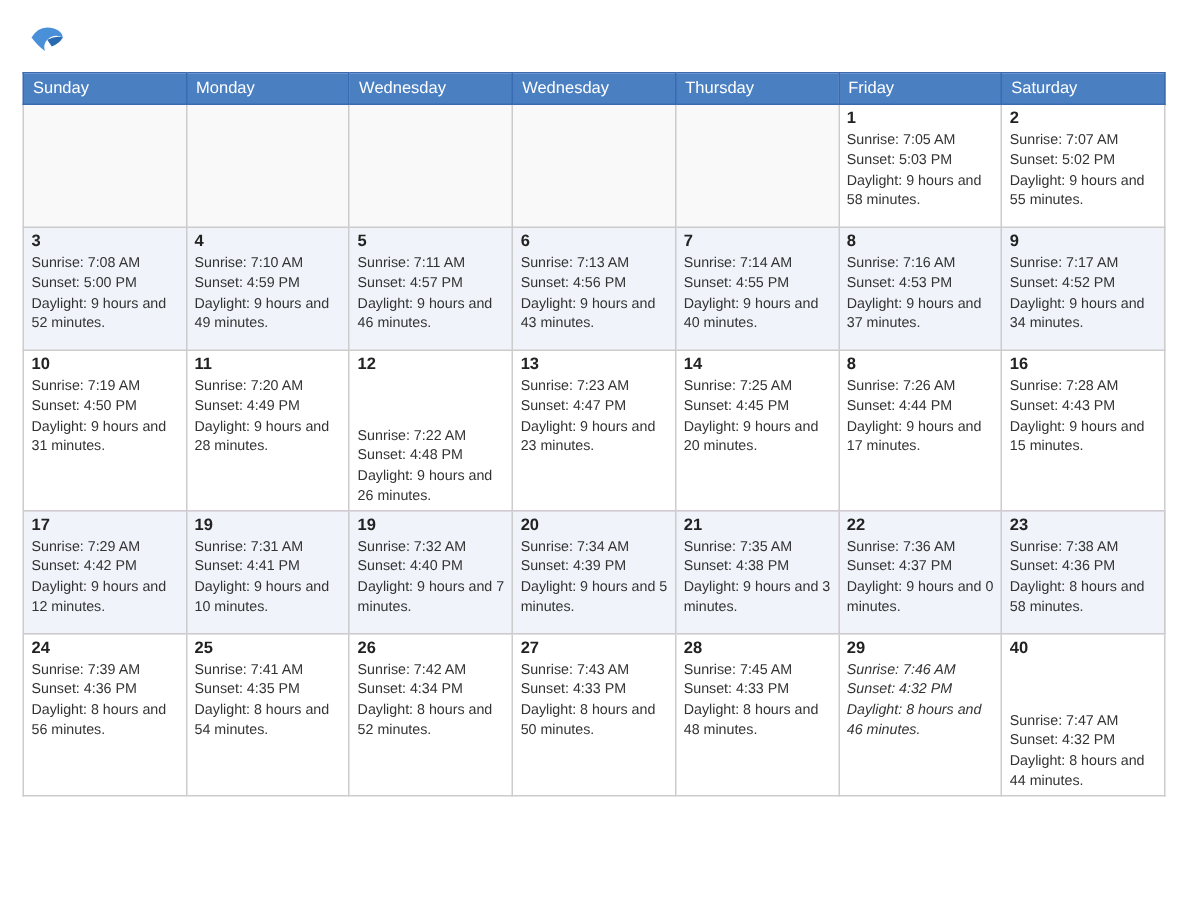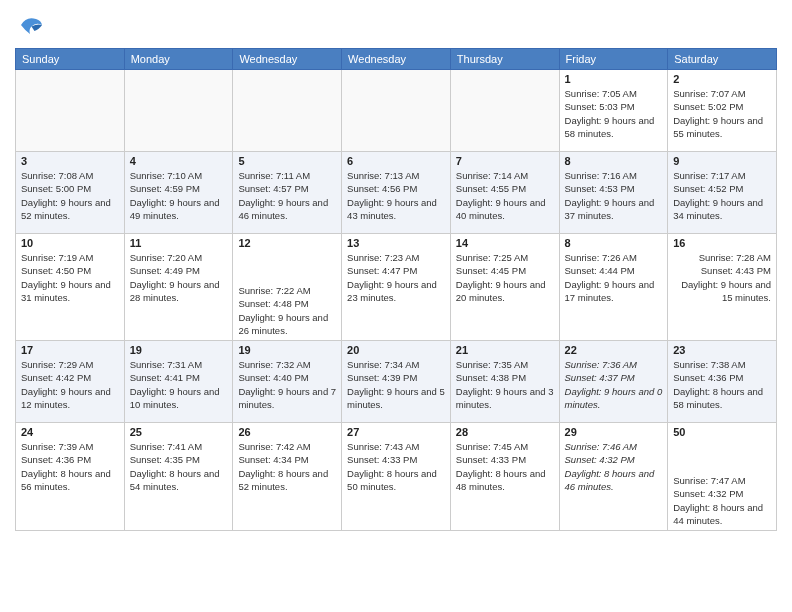--- a/index.html
+++ b/index.html
@@ -221,21 +221,21 @@
 Daylight: 9 hours and 20 minutes.</div>
           </td>
           <td>
             <span class="day-num">8</span>
             <div class="day-info" style="white-space: pre-line;">Sunrise: 7:26 AM
 Sunset: 4:44 PM
 Daylight: 9 hours and 17 minutes.</div>
           </td>
           <td>
             <span class="day-num">16</span>
-            <div class="day-info" style="white-space: pre-line; text-align: right;">Sunrise: 7:28 AM
+            <div class="day-info" style="white-space: pre-line;">Sunrise: 7:28 AM
 Sunset: 4:43 PM
 Daylight: 9 hours and 15 minutes.</div>
           </td>
         </tr>
         <tr style="background: #f0abfc;">
           <td style="background: rgb(240, 243, 249);">
             <span class="day-num">17</span>
             <div class="day-info" style="white-space: pre-line;">Sunrise: 7:29 AM
 Sunset: 4:42 PM
 Daylight: 9 hours and 12 minutes.</div>
@@ -259,21 +259,21 @@
 Daylight: 9 hours and 5 minutes.</div>
           </td>
           <td style="background: rgb(240, 243, 249);">
             <span class="day-num">21</span>
             <div class="day-info" style="white-space: pre-line;">Sunrise: 7:35 AM
 Sunset: 4:38 PM
 Daylight: 9 hours and 3 minutes.</div>
           </td>
           <td style="background: rgb(240, 243, 249);">
             <span class="day-num">22</span>
-            <div class="day-info" style="white-space: pre-line; font-style: italic;">Sunrise: 7:36 AM
+            <div class="day-info" style="white-space: pre-line;">Sunrise: 7:36 AM
 Sunset: 4:37 PM
 Daylight: 9 hours and 0 minutes.</div>
           </td>
           <td style="background: rgb(240, 243, 249);">
             <span class="day-num">23</span>
             <div class="day-info" style="white-space: pre-line;">Sunrise: 7:38 AM
 Sunset: 4:36 PM
 Daylight: 8 hours and 58 minutes.</div>
           </td>
         </tr>
@@ -308,21 +308,21 @@
 Sunset: 4:33 PM
 Daylight: 8 hours and 48 minutes.</div>
           </td>
           <td>
             <span class="day-num">29</span>
             <div class="day-info" style="white-space: pre-line; font-style: italic;">Sunrise: 7:46 AM
 Sunset: 4:32 PM
 Daylight: 8 hours and 46 minutes.</div>
           </td>
           <td>
-            <span class="day-num">50</span>
+            <span class="day-num">40</span>
             <div class="day-info" style="white-space: pre-line; margin-top: 36px;">Sunrise: 7:47 AM
 Sunset: 4:32 PM
 Daylight: 8 hours and 44 minutes.</div>
           </td>
         </tr>
       </tbody>
   </table>
 </div>
 
 </body></html>

